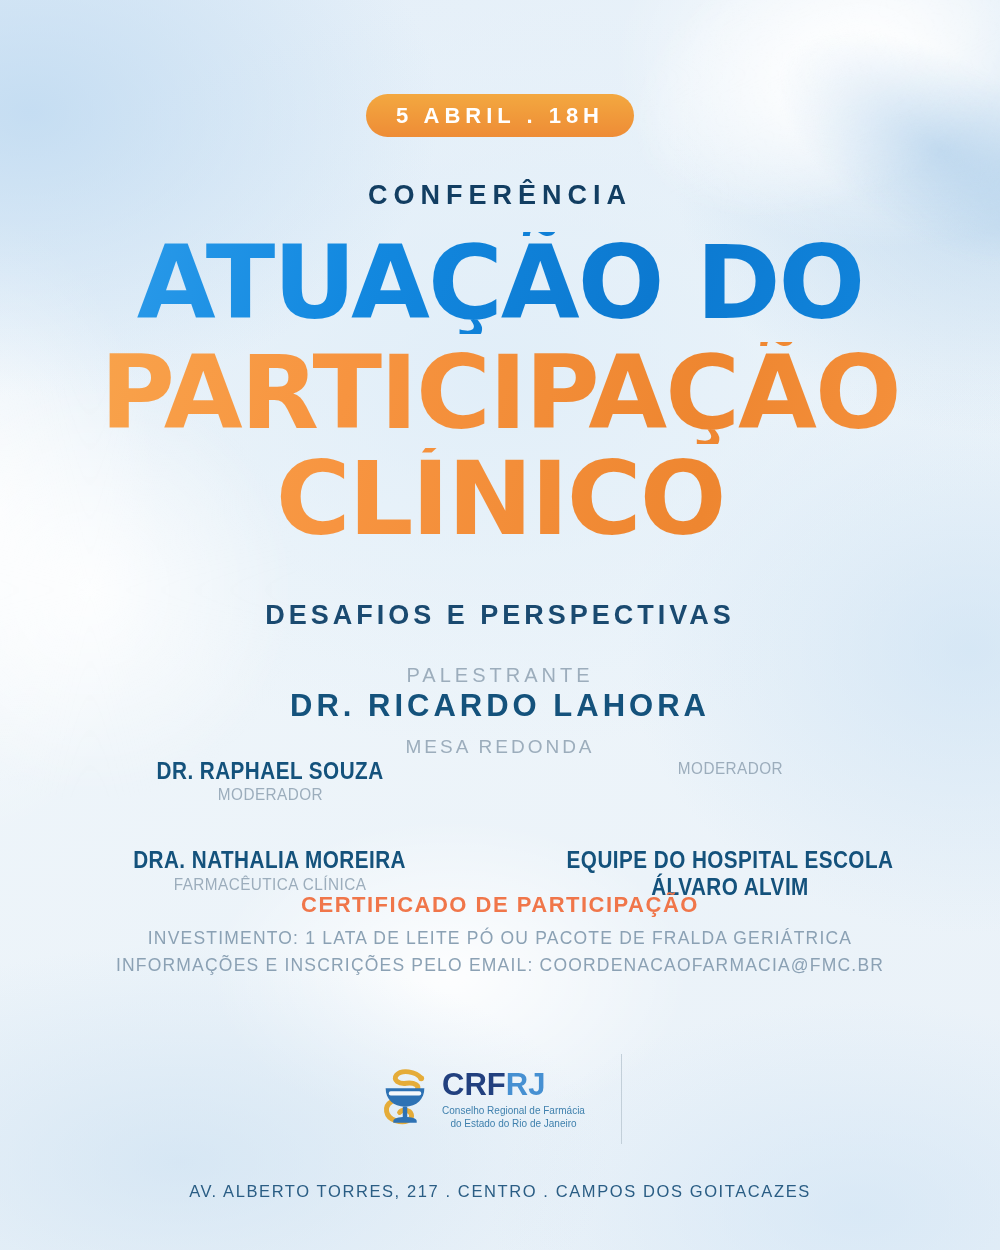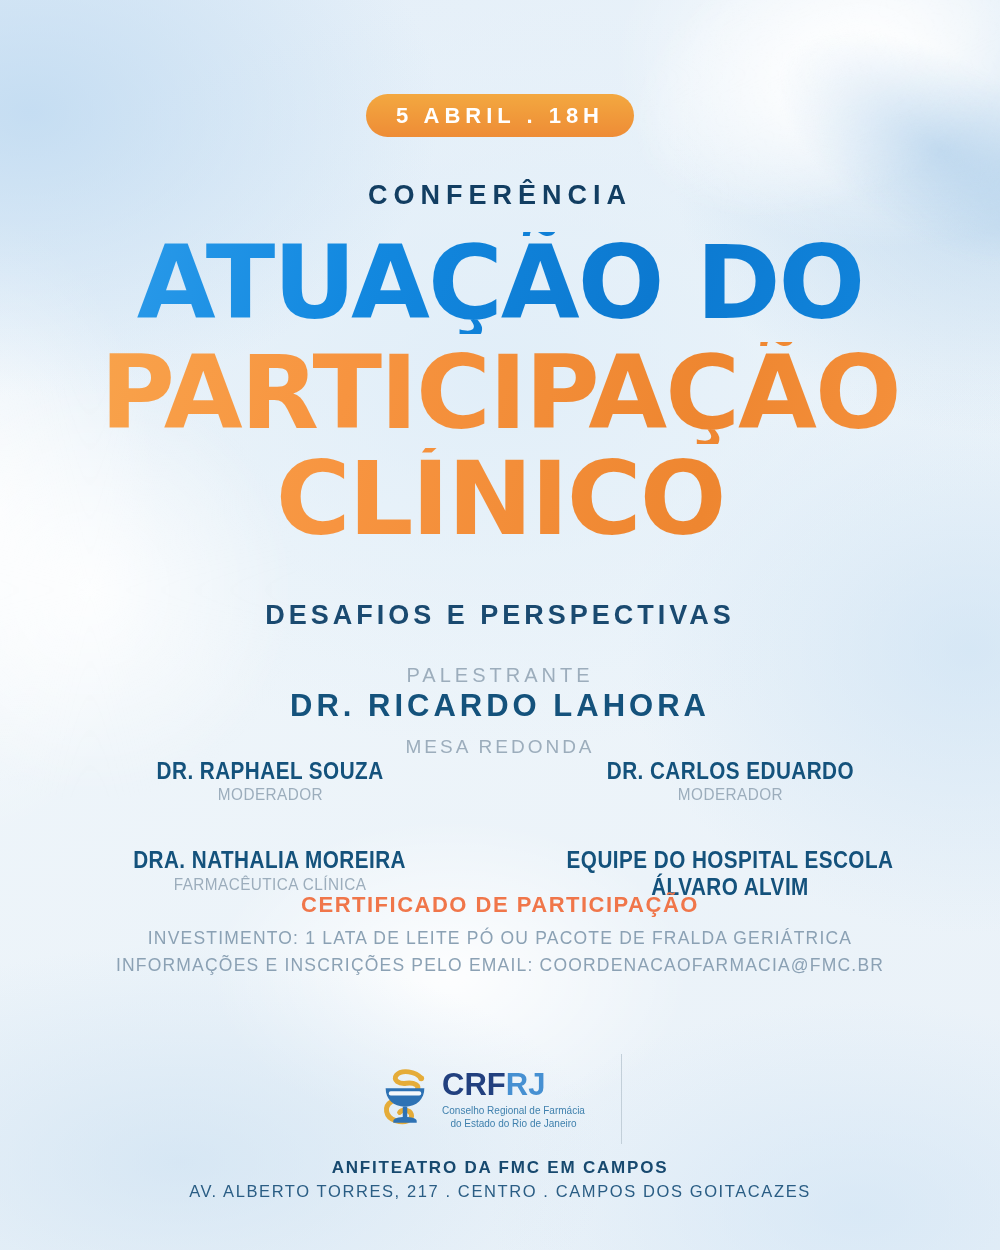--- a/index.html
+++ b/index.html
@@ -151,21 +151,20 @@
 
   <div class="abs muted-label mesa-label">MESA REDONDA</div>
 
   <div class="rt-grid">
     <div class="cell">
       <div class="pname"><span class="condense">DR. RAPHAEL SOUZA</span></div>
       <div class="psub"><span class="condense">MODERADOR</span></div>
       <div class="psub"></div>
     </div>
     <div class="cell">
-      <div class="pname"><span class="condense">DR. CARLOS EDUARDO</span></div>
       <div class="psub"><span class="condense">MODERADOR</span></div>
       <div class="psub"></div>
     </div>
     <div class="cell">
       <div class="pname"><span class="condense">DRA. NATHALIA MOREIRA</span></div>
       <div class="psub"><span class="condense">FARMACÊUTICA CLÍNICA</span></div>
     </div>
     <div class="cell">
       <div class="pname"><span class="condense">EQUIPE DO HOSPITAL ESCOLA ÁLVARO ALVIM</span></div>
       <div class="psub"></div>
@@ -196,15 +195,14 @@
           <div>do Estado do Rio de Janeiro</div>
         </div>
       </div>
     </div>
 
     <div class="logo-divider"></div>
 
 
   </div>
 
-  <div class="abs venue-name">ANFITEATRO DA FMC EM CAMPOS</div>
   <div class="abs venue-address">AV. ALBERTO TORRES, 217 . CENTRO . CAMPOS DOS GOITACAZES</div>
 </div>
 
 </body></html>

